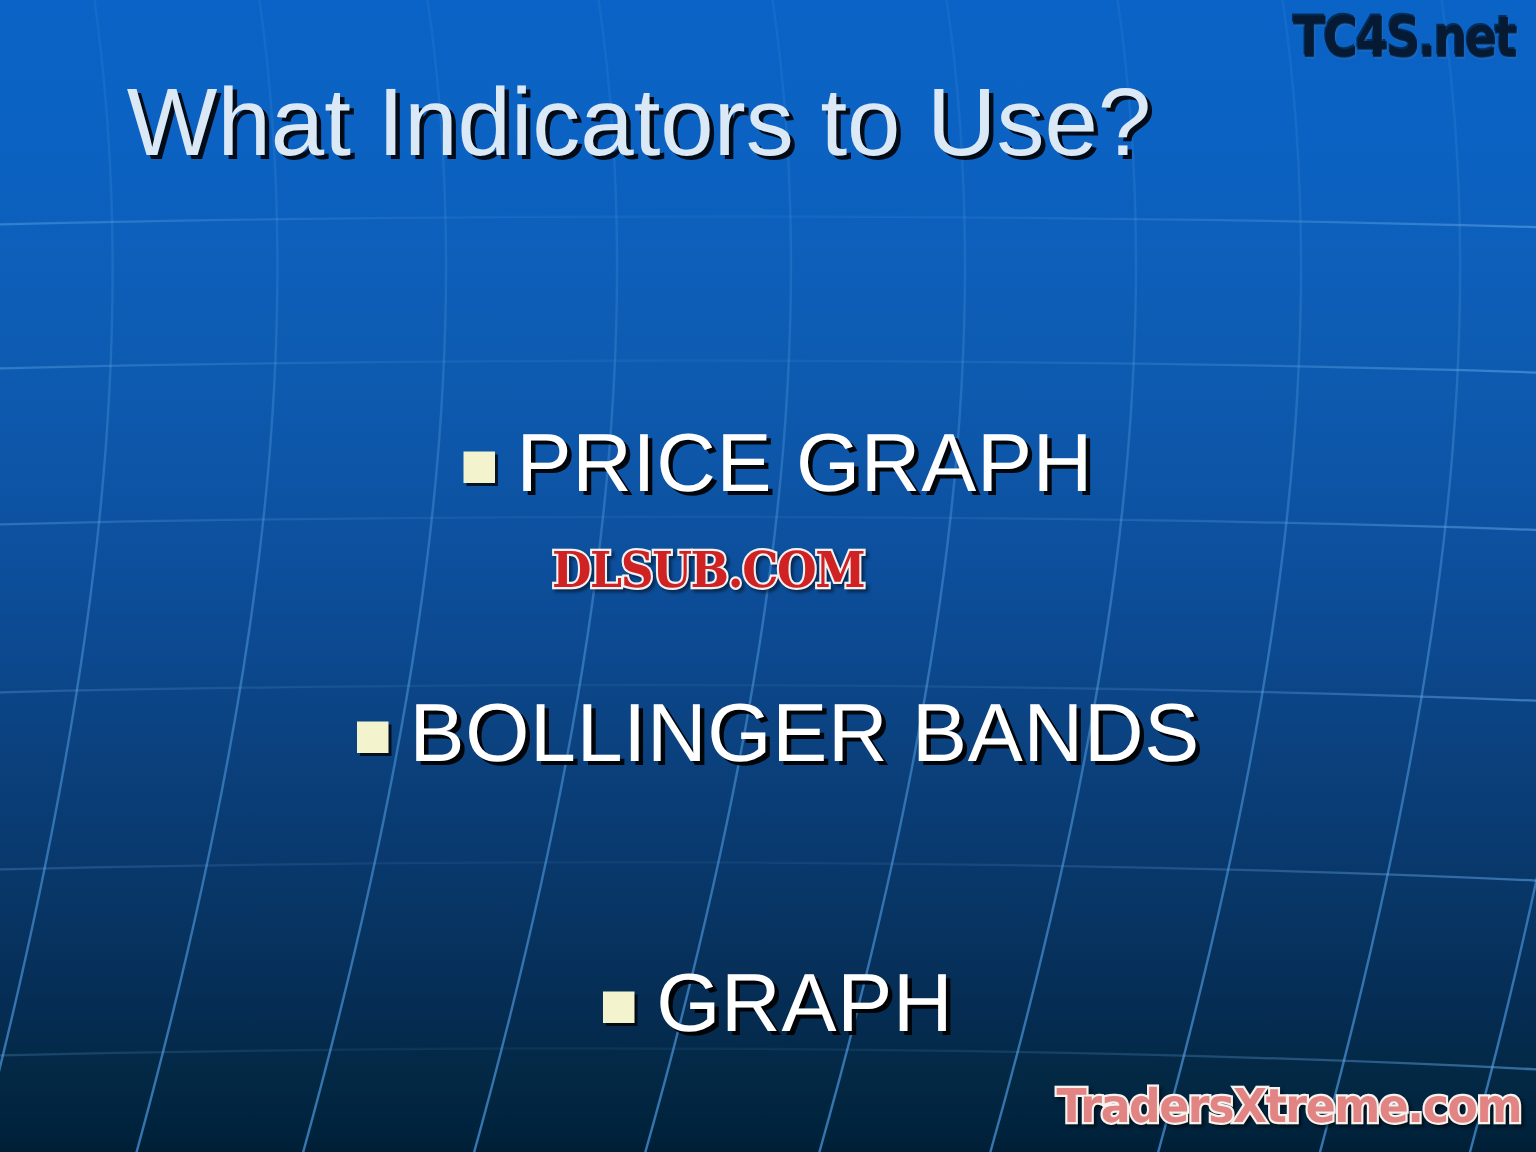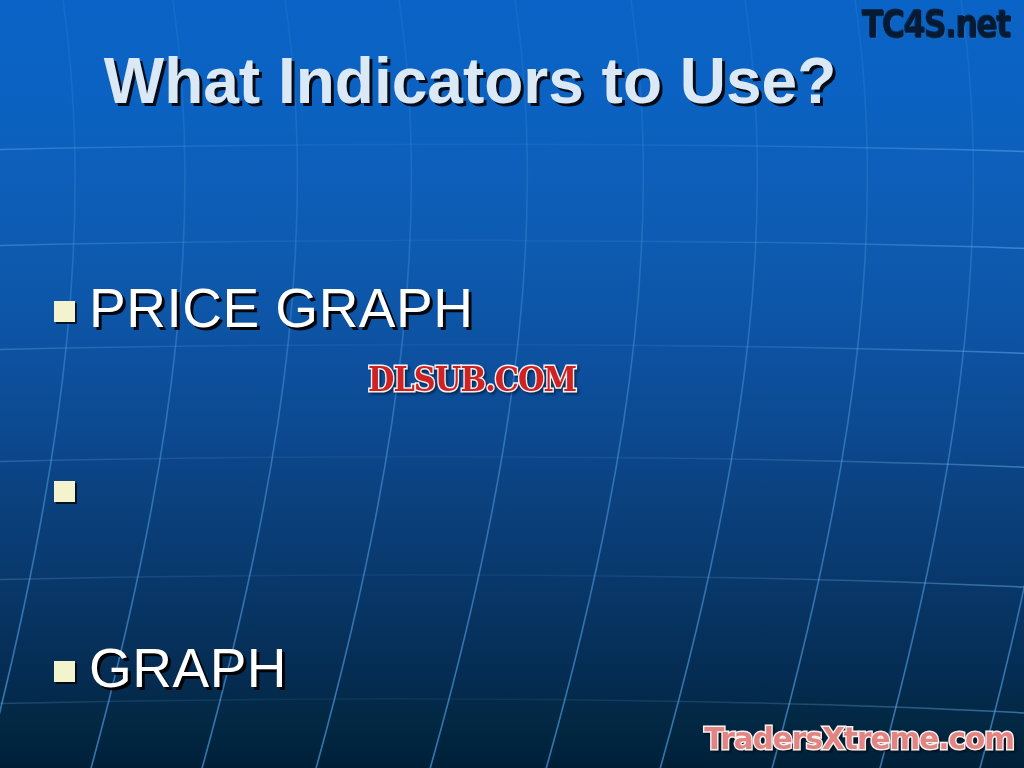--- a/index.html
+++ b/index.html
@@ -45,39 +45,39 @@
 
   
   .title {
     position: absolute;
     left: 0;
     top: 48px;
     width: 852px;
     text-align: center;
     font-size: 64px;
     line-height: 1.05;
-    font-weight: 700;
+    font-weight: 400;
     color: #dbe9f7;
     letter-spacing: 0px;
     text-shadow: 3px 3px 0px rgba(0,0,0,0.88);
     white-space: nowrap;
-    padding-left: 44px;
   }
 
   
   .bullets {
     position: absolute;
     left: 54px;
     top: 218px;
     width: 930px;
   }
   .bullet-row {
     display: flex;
     align-items: center;
     height: 180px;
+    justify-content: center;
   }
   .bullet-marker {
     width: 21px;
     height: 21px;
     flex: 0 0 auto;
     background: #f3f3cd;
     box-shadow: 2px 2px 0 rgba(0,0,0,0.75);
     margin-right: 14px;
     margin-top: 6px;
   }
@@ -193,20 +193,21 @@
 
   <div class="bullets">
 
     <div class="bullet-row">
       <span class="bullet-marker"></span>
       <span class="bullet-text">PRICE GRAPH</span>
     </div>
 
     <div class="bullet-row">
       <span class="bullet-marker"></span>
+      <span class="bullet-text">BOLLINGER BANDS</span>
     </div>
 
     <div class="bullet-row">
       <span class="bullet-marker"></span>
       <span class="bullet-text">GRAPH</span>
     </div>
 
   </div>
 
   <div class="tc4s-logo">TC4S.net</div>

